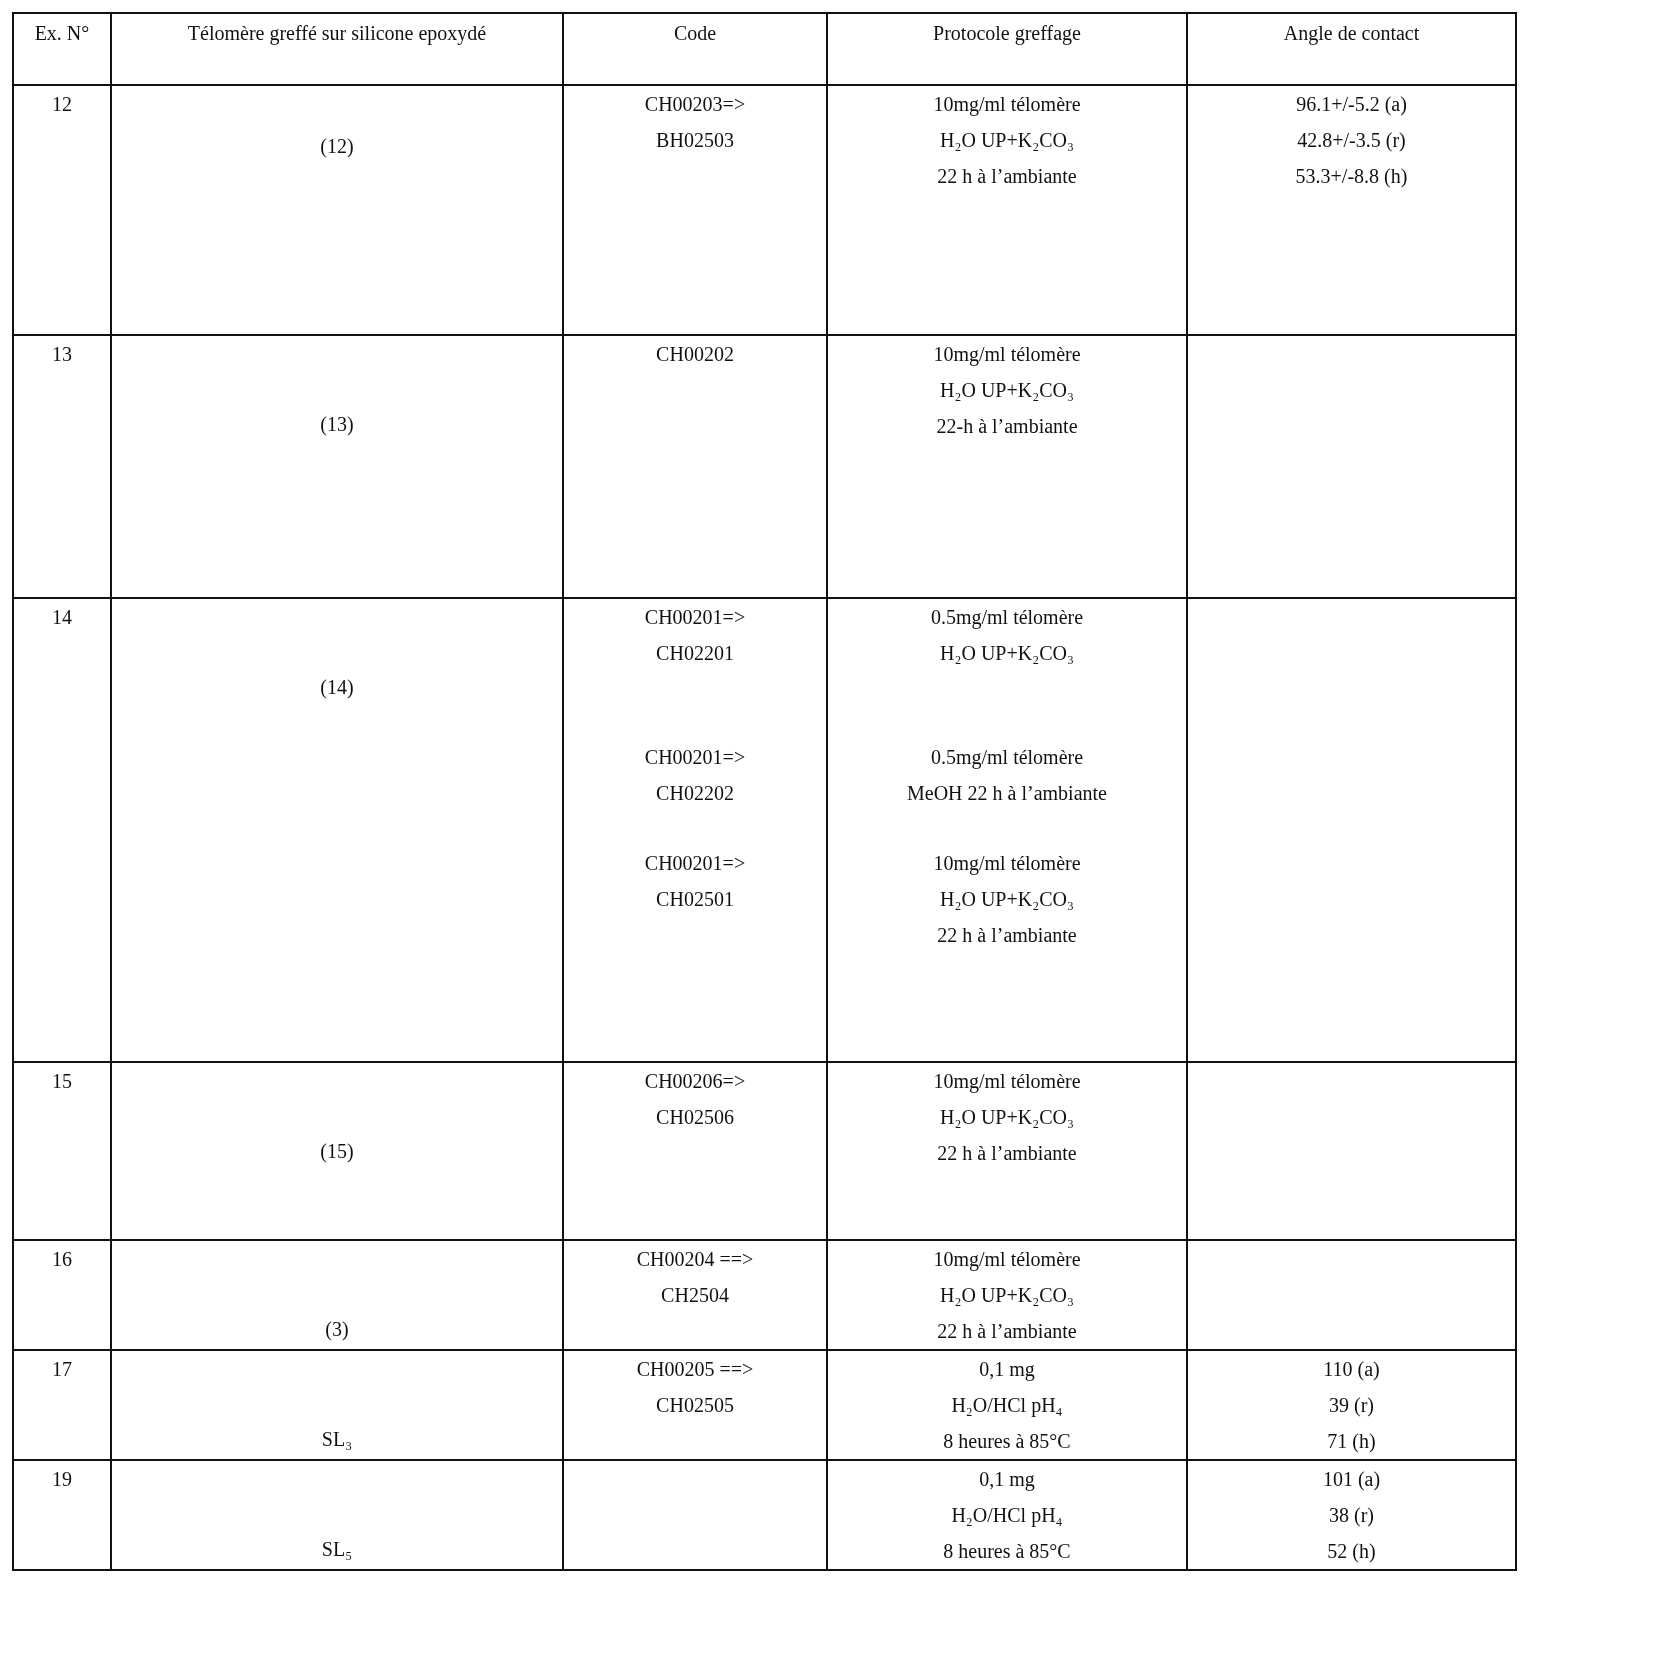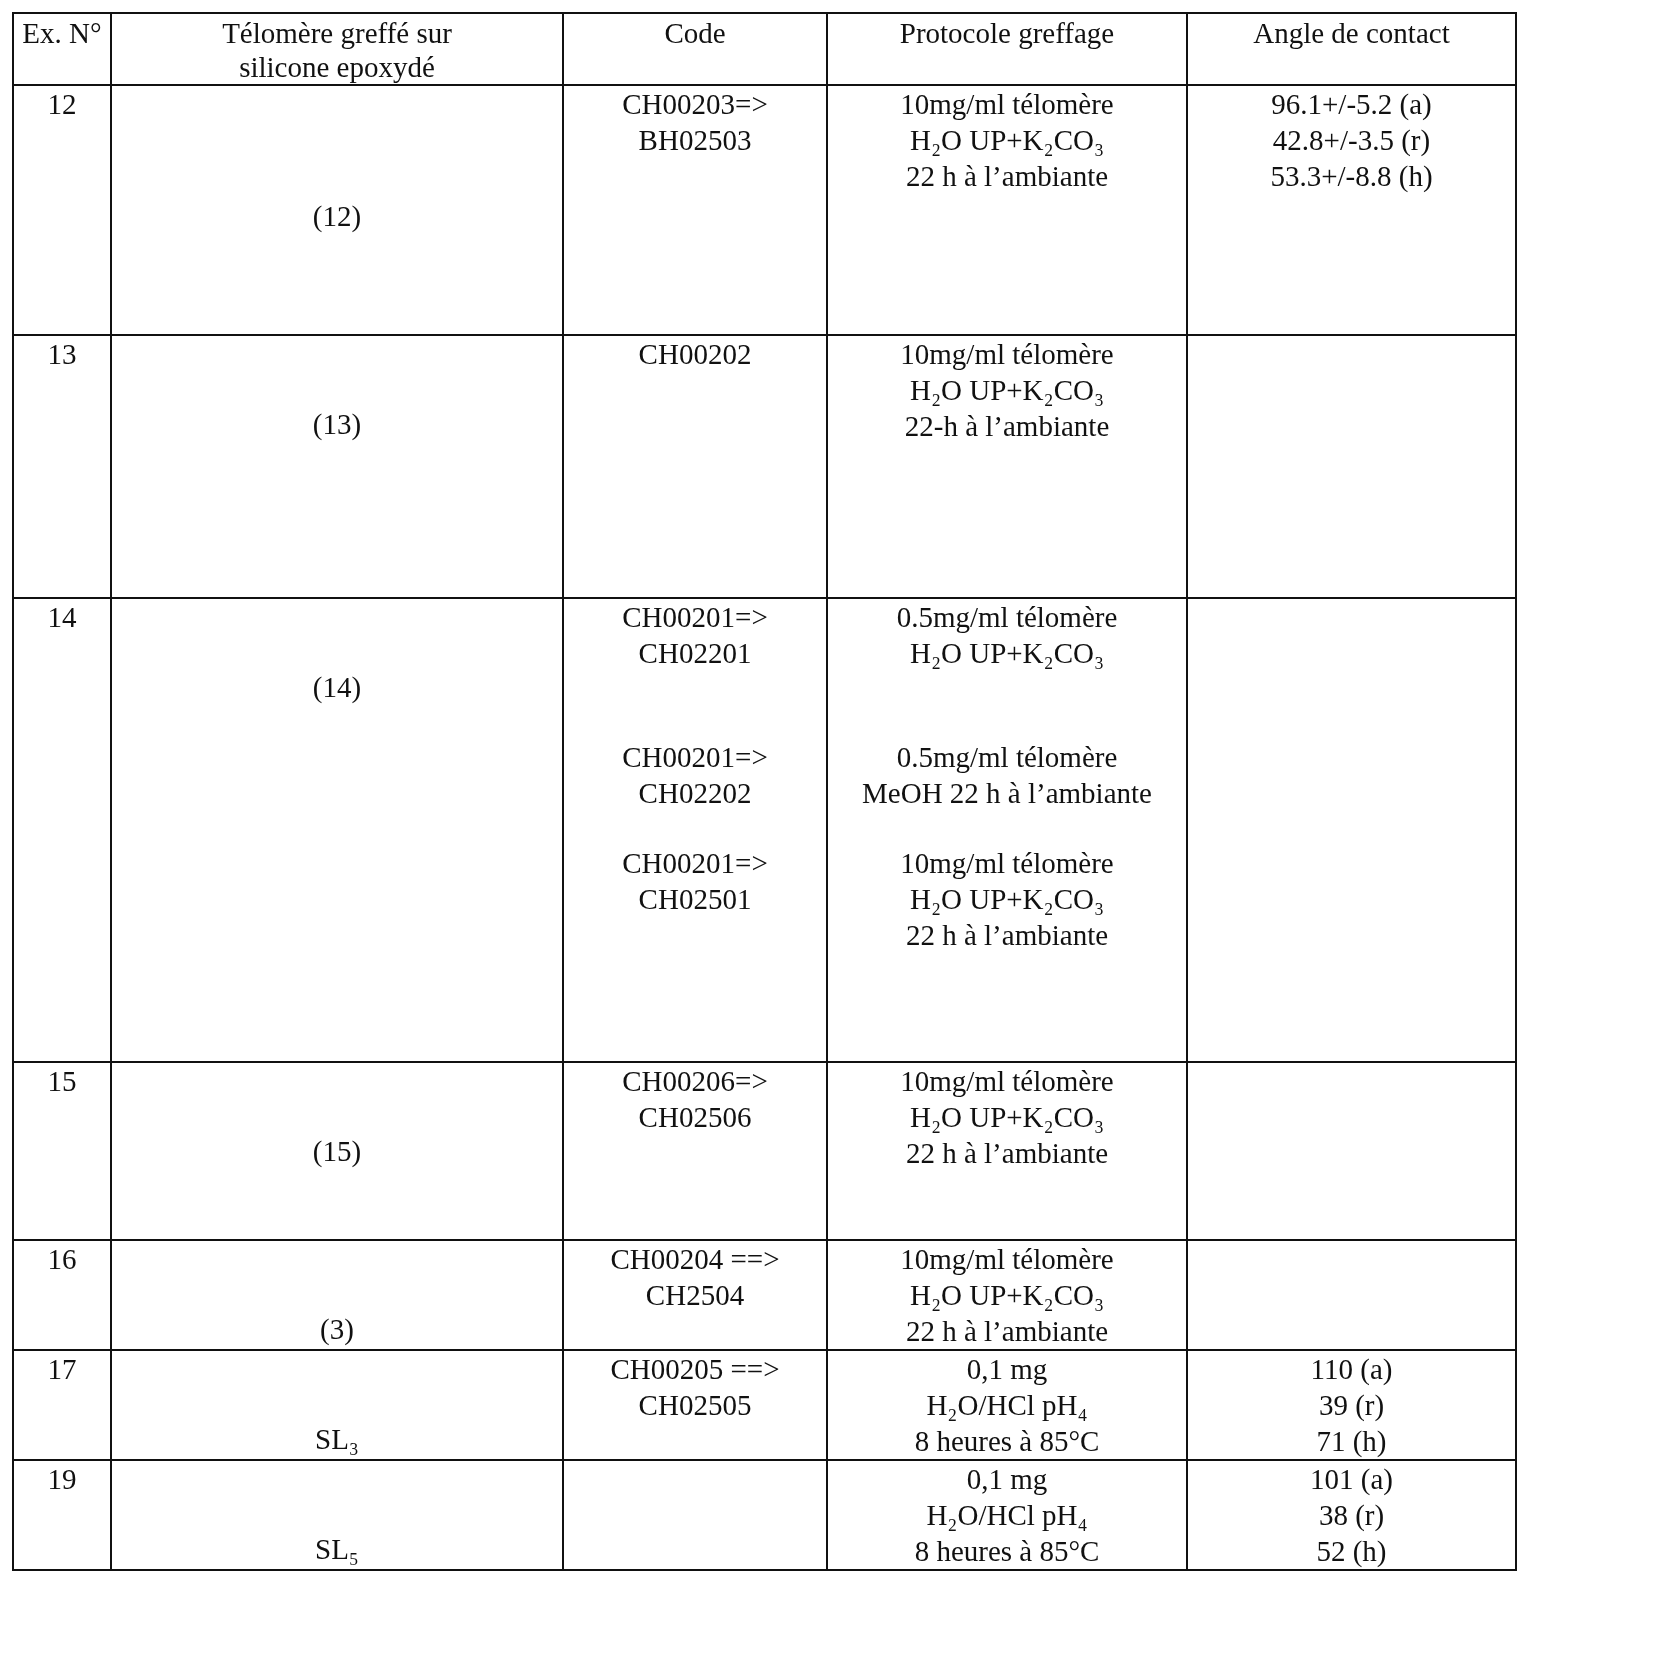--- a/index.html
+++ b/index.html
@@ -1,21 +1,21 @@
 <!DOCTYPE html>
 <html><head>
 <meta charset="utf-8">
 <style>
   html, body { margin: 0; padding: 0; background: #ffffff; }
   body { width: 1662px; height: 1654px; position: relative; overflow: hidden;
          font-family: "Liberation Serif", "DejaVu Serif", serif; color: #111; }
   .tbl { position: absolute; left: 12px; top: 12px; border-collapse: collapse;
          table-layout: fixed; }
   .tbl td, .tbl th { border: 2.5px solid #111; vertical-align: top; text-align: center;
-         font-size: 29px; line-height: 36px; font-weight: normal; padding: 0 4px; margin-left: 32px; }
+         font-size: 20px; line-height: 36px; font-weight: normal; padding: 0 4px; margin-left: 32px; }
   .tbl th { padding-top: 2px; line-height: 34px; }
   .c1 { width: 98px; } .c2 { width: 452px; } .c3 { width: 264px; }
   .c4 { width: 360px; } .c5 { width: 329px; }
   .line { display: block; white-space: nowrap; }
 </style>
 </head>
 <body>
 
 <table class="tbl">
   <colgroup>
@@ -34,21 +34,21 @@
       <th>Code</th>
       <th>Protocole greffage</th>
       <th>Angle de contact</th>
     </tr>
   </thead>
   <tbody>
 
     <tr style="height:250px">
       <td>12</td>
       <td>
-          <div style="padding-top:112px">(12)</div>
+          <div style="padding-top:42px">(12)</div>
         </td>
       <td>
         <span class="line">CH00203=&gt;</span>
         <span class="line">BH02503</span>
       </td>
       <td>
         <span class="line">10mg/ml télomère</span>
         <span class="line">H₂O  UP+K₂CO₃</span>
         <span class="line">22 h à l’ambiante</span>
       </td>

